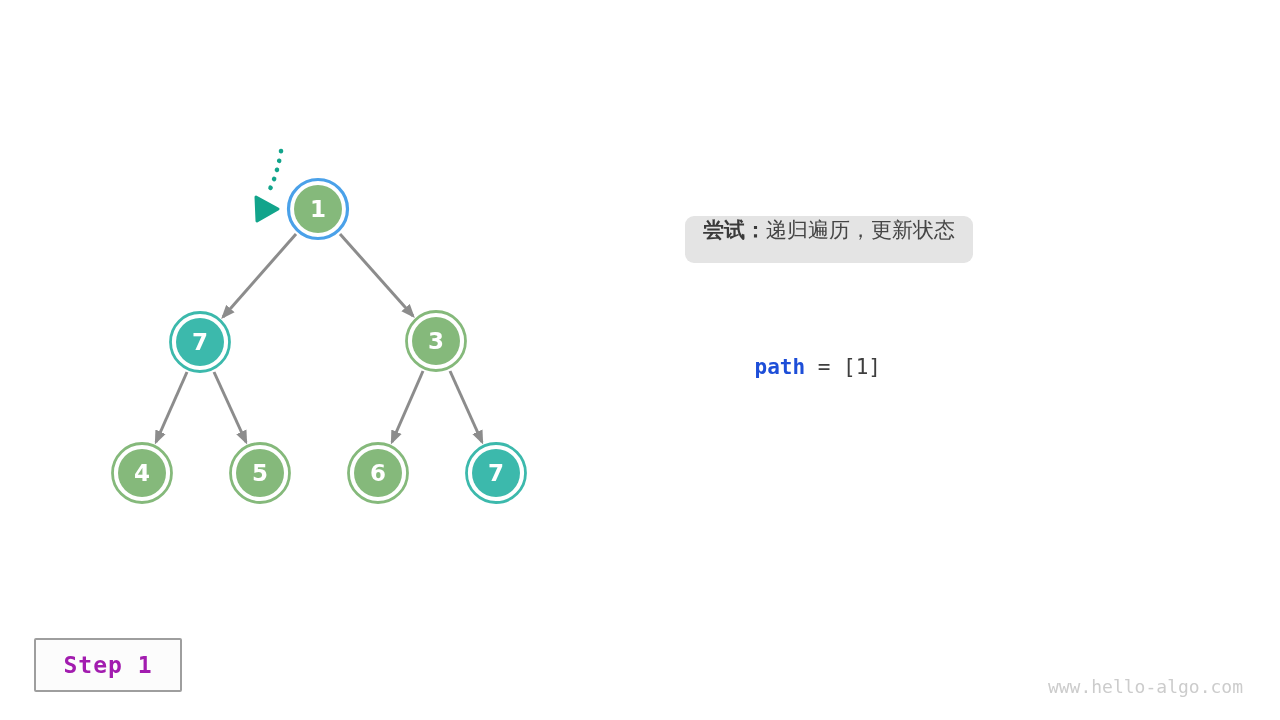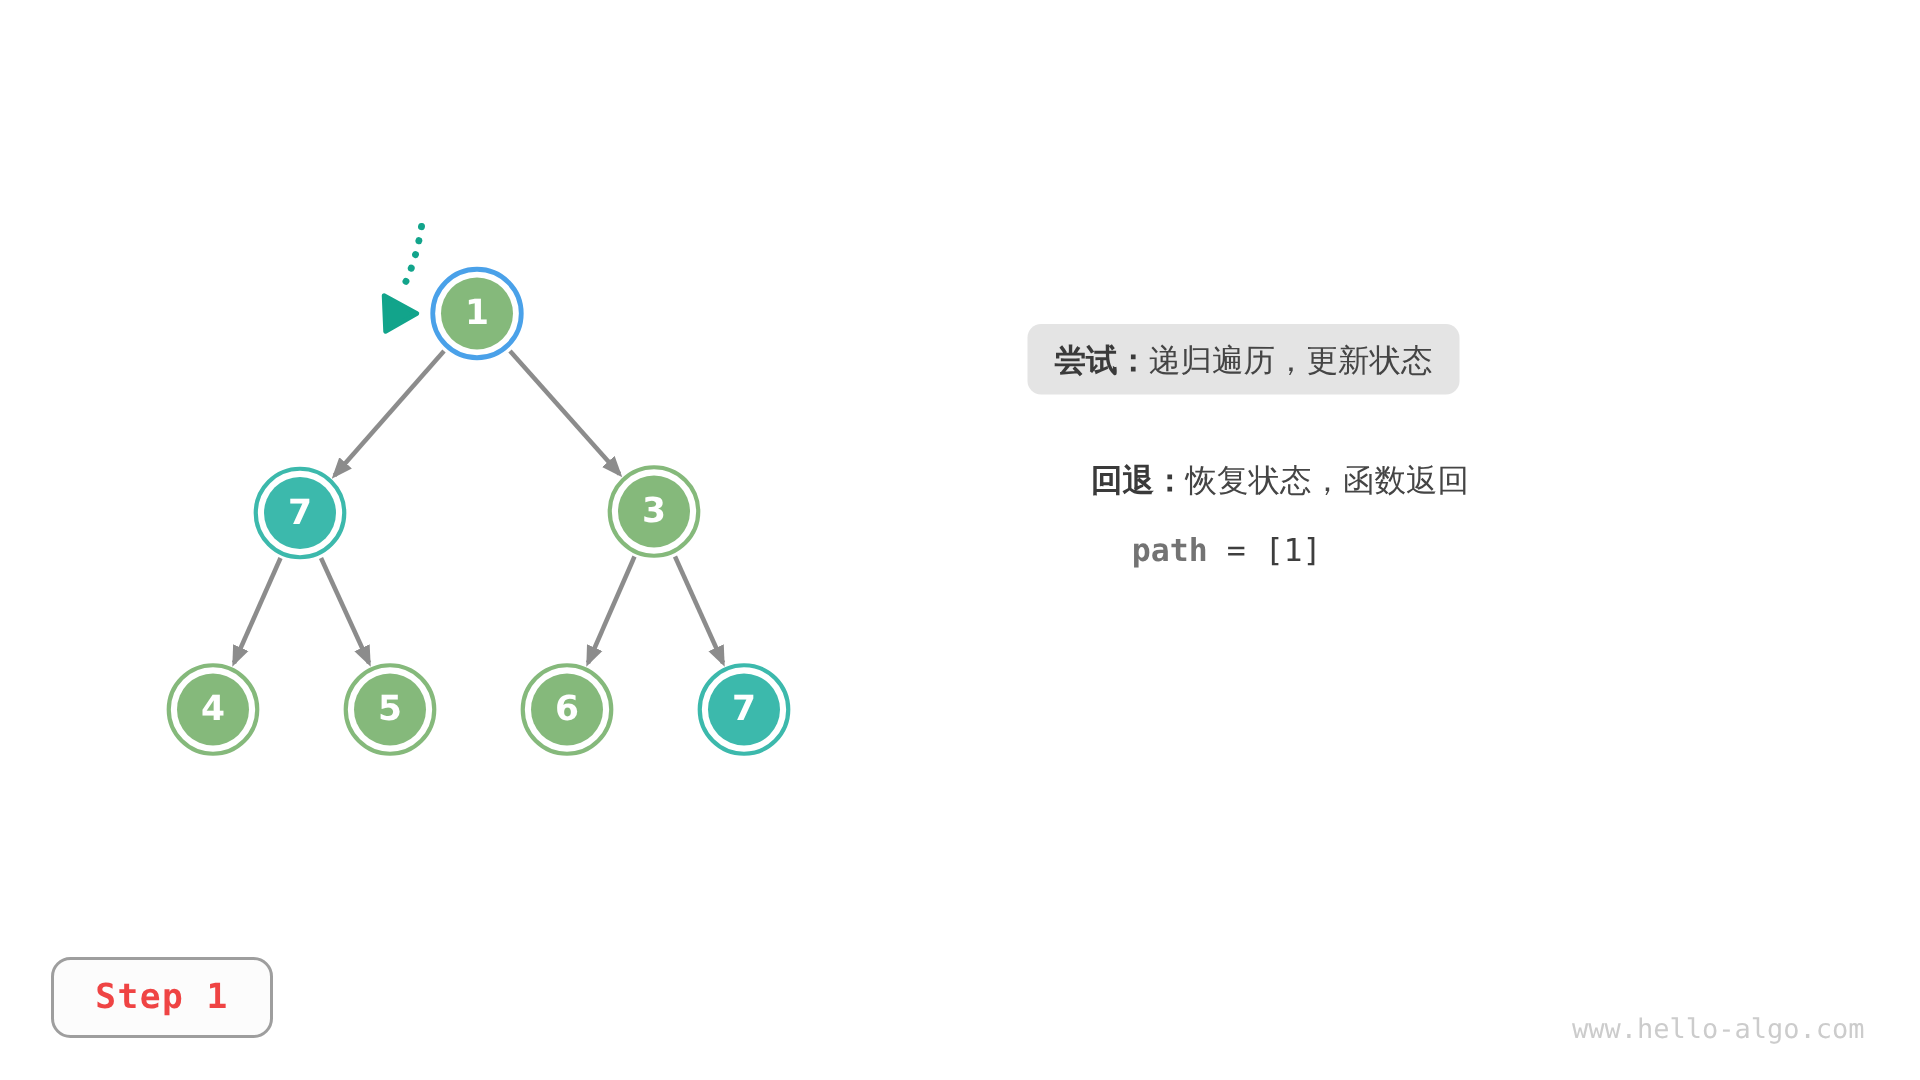--- a/index.html
+++ b/index.html
@@ -33,58 +33,58 @@
     color: #454545;
     font-size: 21px;
     line-height: 28px;
   }
   .hl-box {
     position: absolute;
     left: 685px;
     top: 216px;
     height: 47px;
     display: inline-flex;
-    align-items: center;
+    align-items: flex-start;
     padding: 0 18px;
     background: #e4e4e4;
     border-radius: 9px;
     white-space: pre;
     color: #454545;
     font-size: 21px;
   }
   .bold-label {
     font-weight: bold;
     color: #3a3a3a;
   }
   .code-line {
     position: absolute;
     white-space: pre;
     font-family: "DejaVu Sans Mono", "Liberation Mono", monospace;
     font-size: 21px;
     color: #3e3e3e;
   }
-  .code-var-path { font-weight: bold; color: #737373; }
+  .code-var-path { font-weight: bold; color: #1d4ed8; }
   .code-var-res  { font-weight: bold; color: #2f9c8e; }
   .step-badge {
     position: absolute;
     left: 34px;
     top: 638px;
     width: 148px;
     height: 54px;
     box-sizing: border-box;
     background: #fcfcfc;
     border: 2px solid #9e9e9e;
-    border-radius: 13px;
+    border-radius: 2px;
     display: flex;
     align-items: center;
     justify-content: center;
     font-family: "DejaVu Sans Mono", "Liberation Mono", monospace;
     font-weight: bold;
     font-size: 23px;
-    color: #ef4444;
+    color: #a21caf;
     letter-spacing: 1px;
   }
   .watermark {
     position: absolute;
     right: 37px;
     top: 676px;
     font-family: "DejaVu Sans Mono", "Liberation Mono", monospace;
     font-size: 18px;
     color: #cccccc;
   }
@@ -155,23 +155,20 @@
       <circle cx="496" cy="473" r="29.5" fill="#ffffff" stroke="#3cb9ac" stroke-width="2.8"></circle>
       <circle cx="496" cy="473" r="24" fill="#3cb9ac"></circle>
       <text class="node-label" x="496" y="473" text-anchor="middle" dominant-baseline="central">7</text>
     </g>
   </svg>
 
   <div class="hl-box">
     <span class="bold-label">尝试：</span><span>递归遍历，更新状态</span>
   </div>
 
-  <div class="panel-line" style="left:704px; top:279px;">
-    <span class="bold-label">回退：</span><span>恢复状态，函数返回</span>
-  </div>
 
   <div class="code-line" style="left:704px; top:331px;">
     <span class="code-var-path">path</span><span> = [1]</span>
   </div>
 
 
   <div class="step-badge">
     <span>Step 1</span>
   </div>
 

